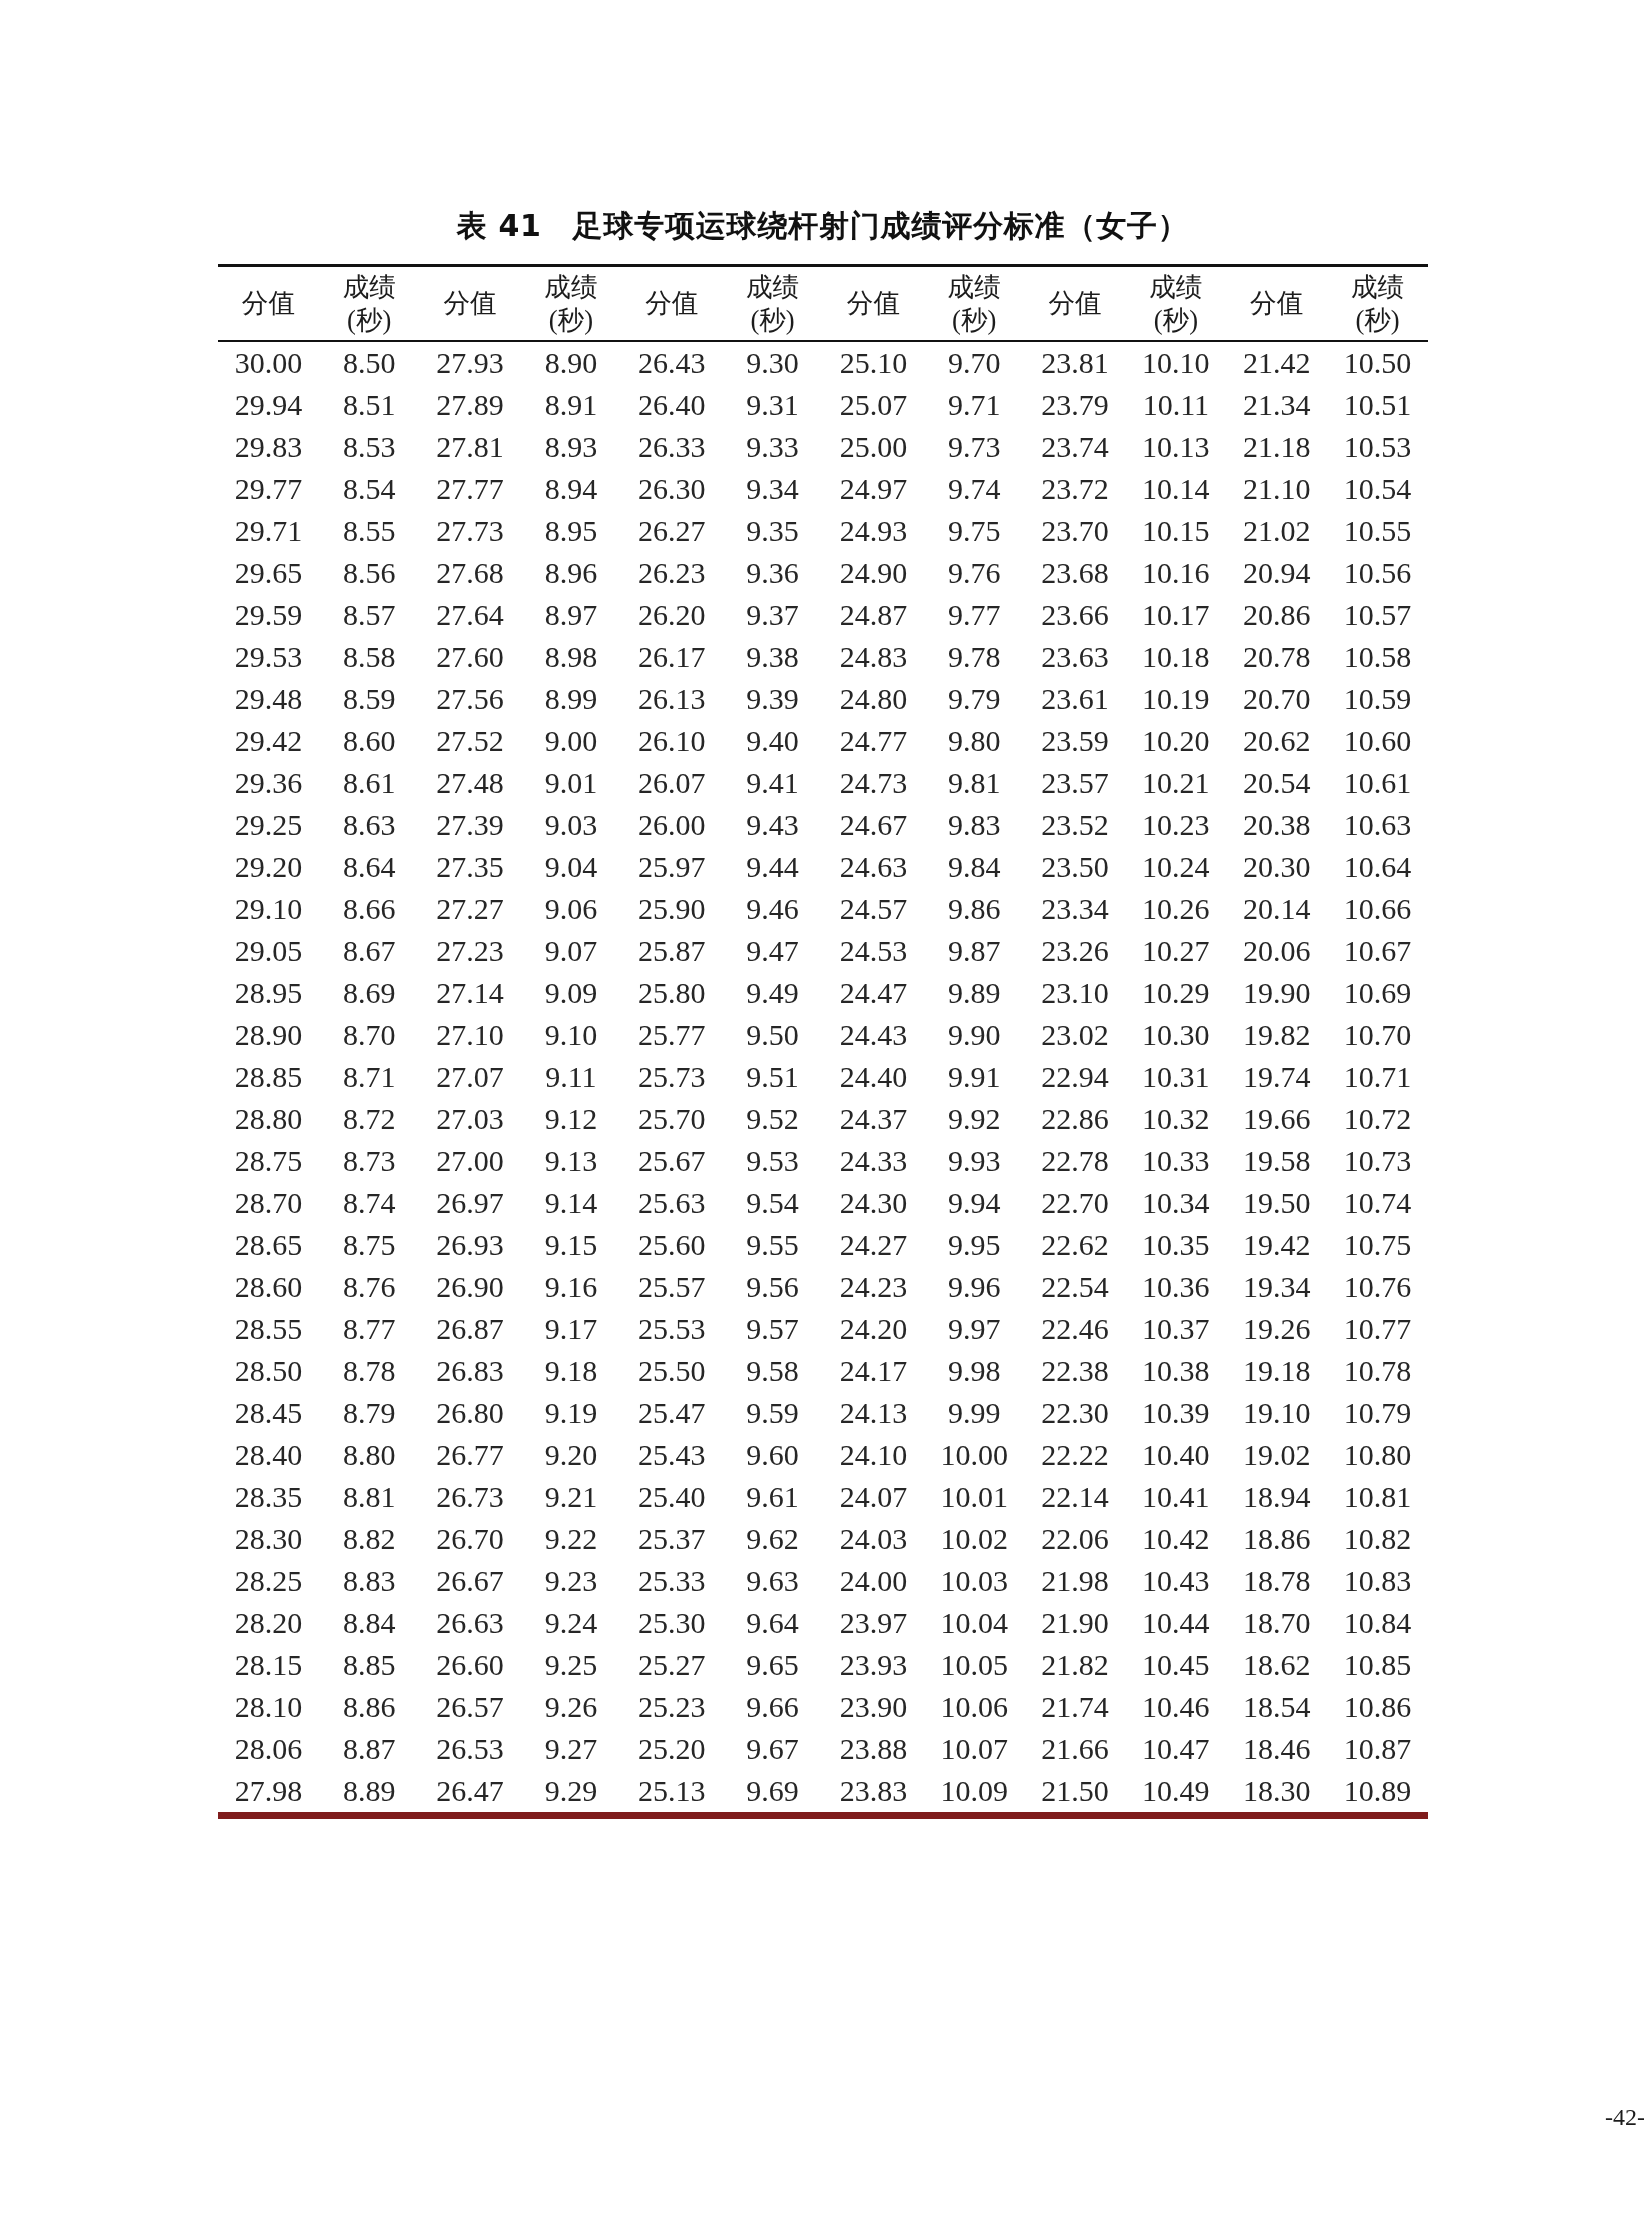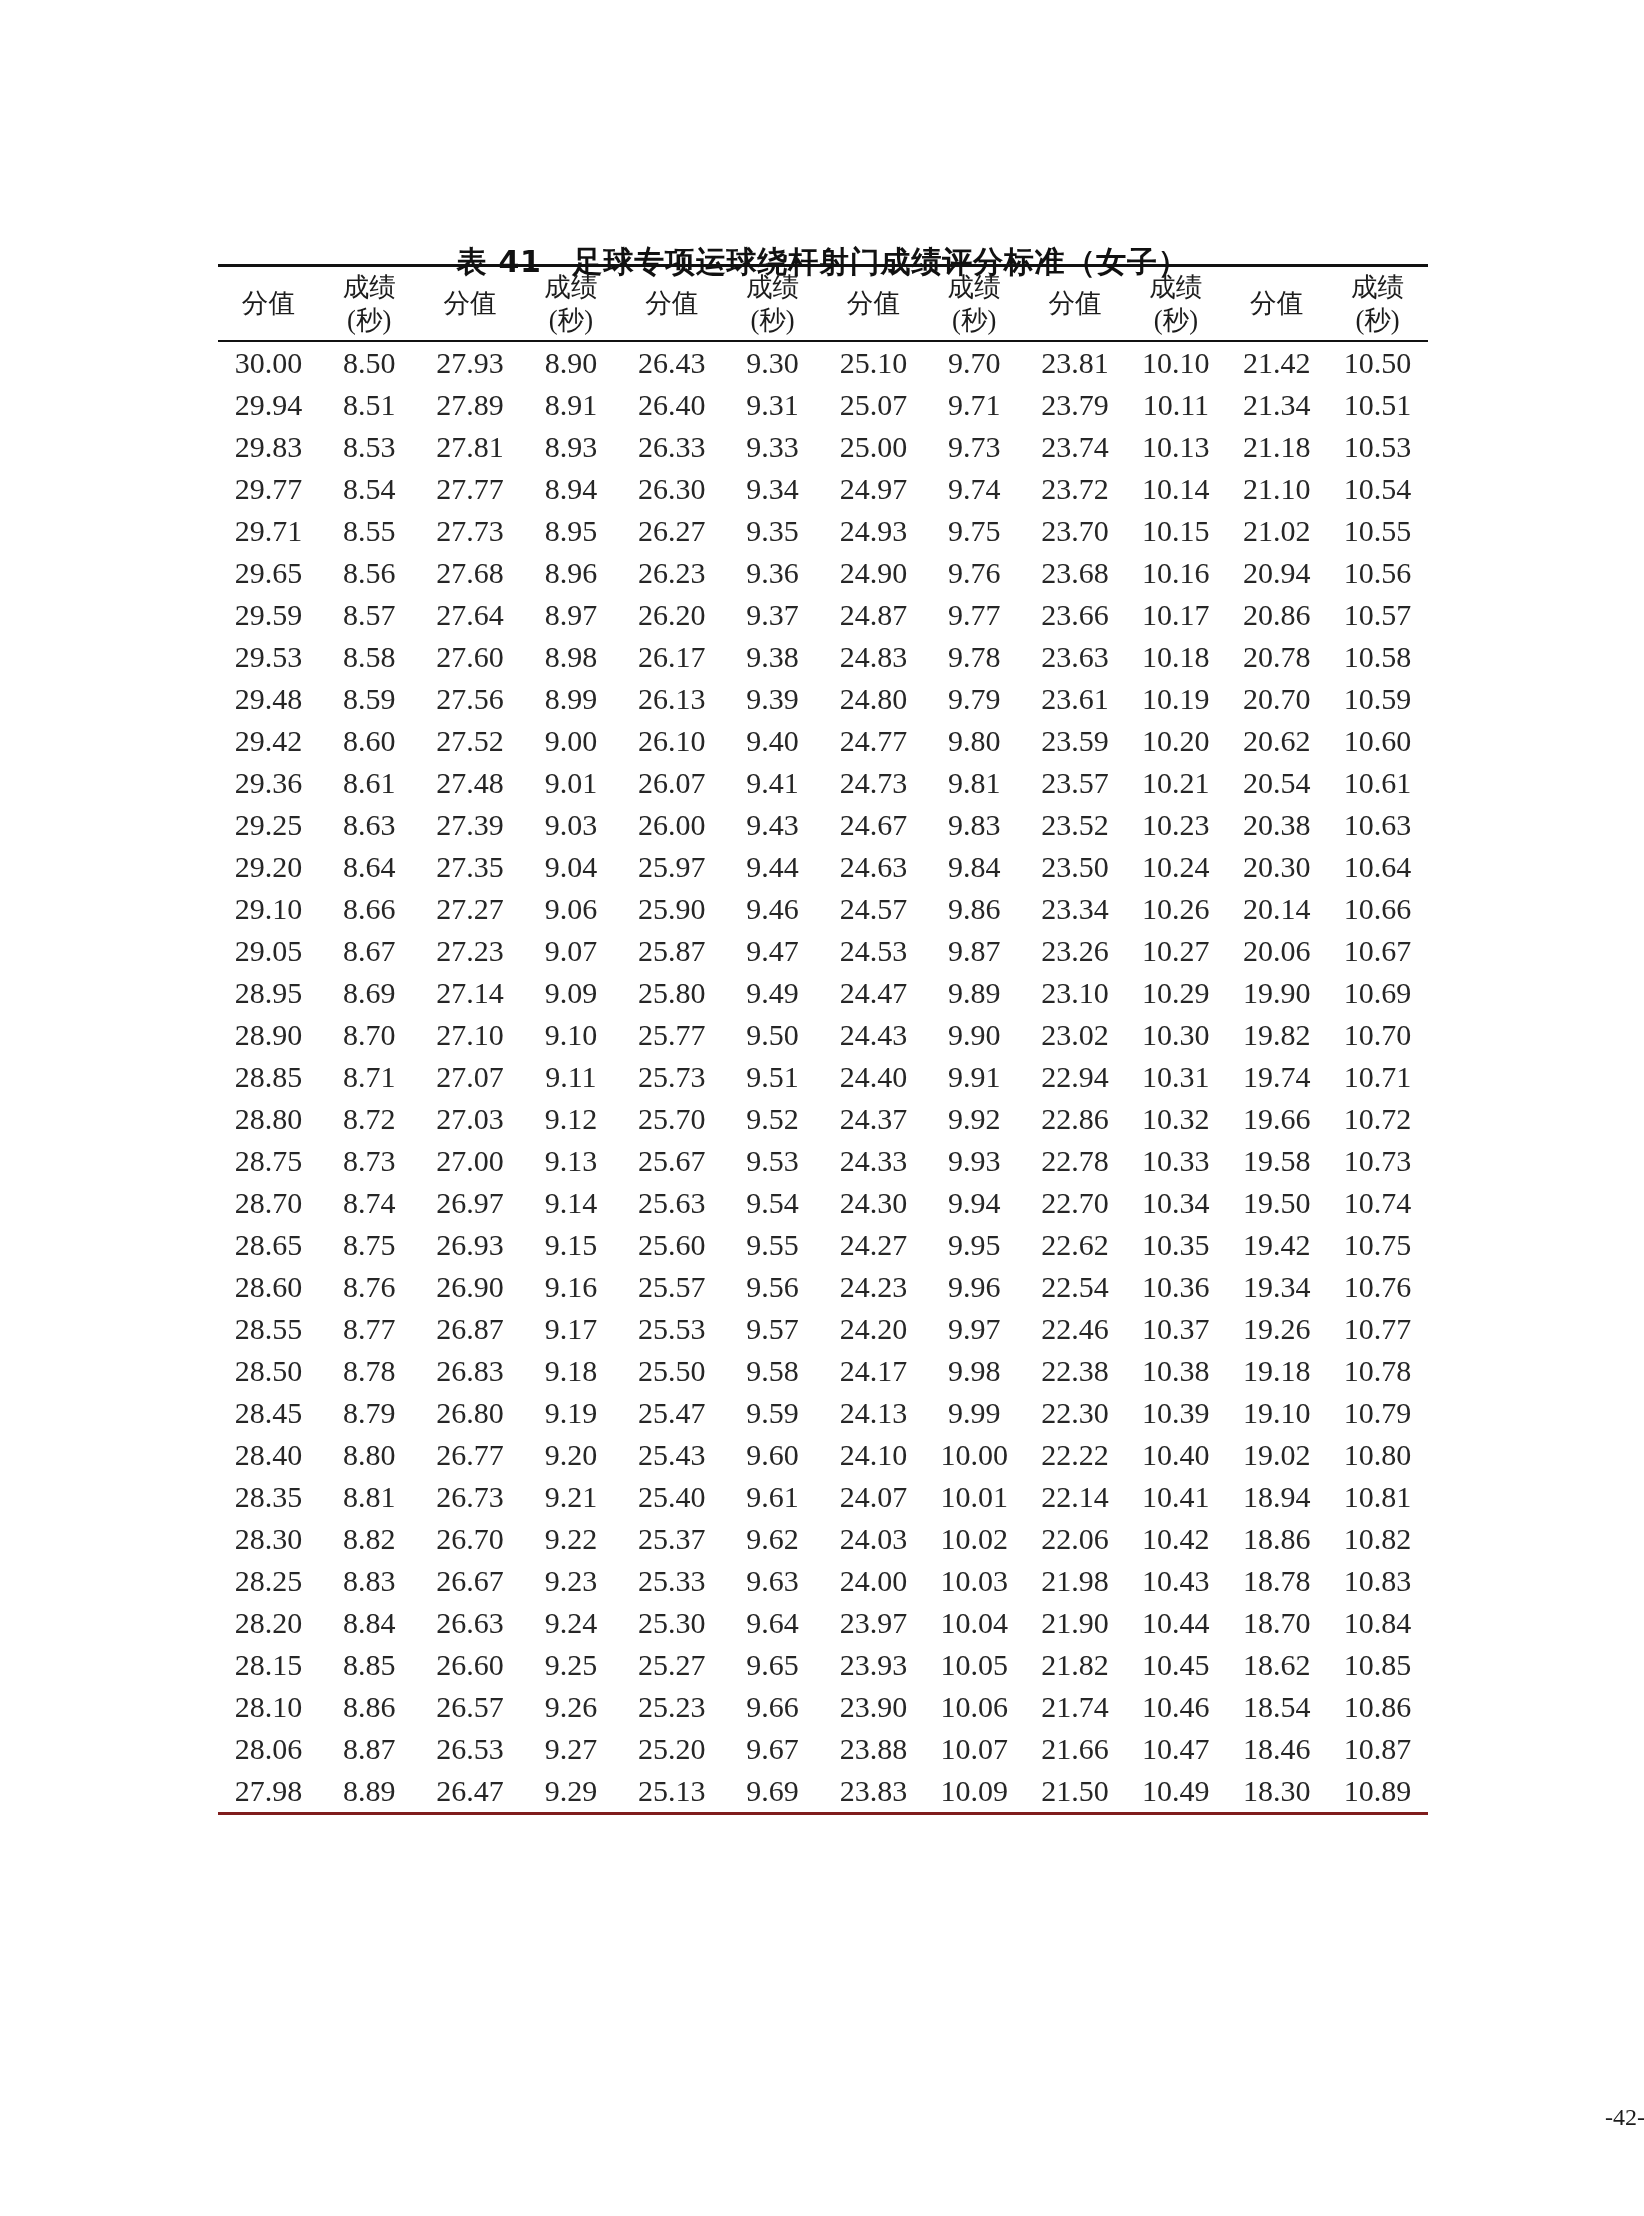--- a/index.html
+++ b/index.html
@@ -18,31 +18,30 @@
     left:0;
     width:100%;
     text-align:center;
     font-family:"DejaVu Sans","Liberation Sans",sans-serif;
     font-weight:bold;
     font-size:30px;
     line-height:32px;
     color:#111;
     letter-spacing:0.8px;
     white-space:pre;
-    margin-top:36px;
   }
   table.score-table{
     position:absolute;
     left:218px;
     top:264px;
     width:1210px;
     border-collapse:collapse;
     table-layout:fixed;
     border-top:3.2px solid #111;
-    border-bottom:3px solid #7f1d1d;
+    border-bottom:7px solid #7f1d1d;
   }
   table.score-table th{
     height:73px;
     border-bottom:2.4px solid #111;
     font-weight:normal;
     font-size:26.6px;
     line-height:33px;
     text-align:center;
     vertical-align:middle;
     padding:0;

